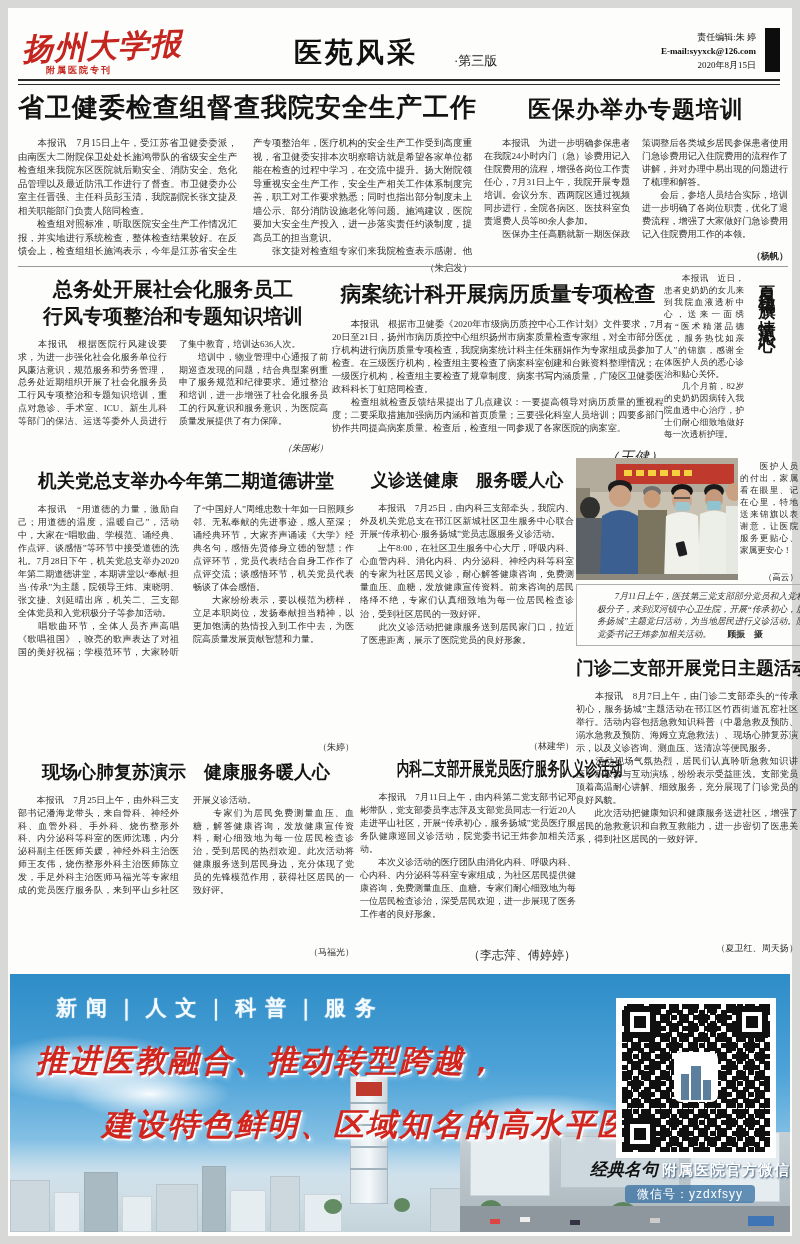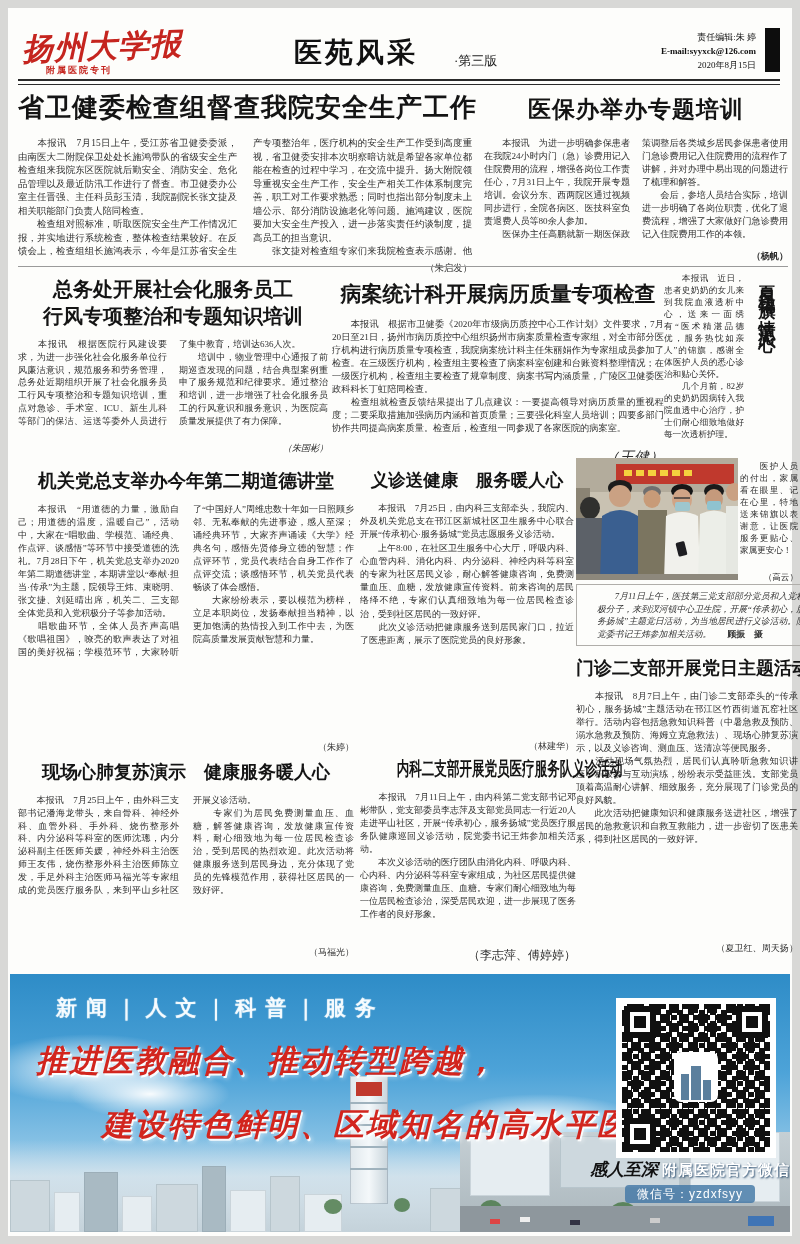--- a/index.html
+++ b/index.html
@@ -259,21 +259,21 @@
       <div class="qr-eye" style="left:2px;bottom:2px;">
             <i></i>
           </div>
       <div class="qr-logo" style="left:54px;top:50px;">
         <i style="width:8px;height:26px;margin:0 1px;"></i>
             <i style="width:10px;height:34px;margin:0 1px;"></i>
             <i style="width:8px;height:20px;margin:0 1px;"></i>
       </div>
     </div>
     <div class="abs" style="left:556px;top:184px;width:248px;text-align:center;">
-      <span class="brand-cal">感人至深</span>
+      <span class="brand-cal">经典名句</span>
       <span class="brand-label">附属医院官方微信</span>
     </div>
     <div class="abs" style="left:556px;top:210px;width:248px;text-align:center;">
       <span class="wechat-pill">微信号：yzdxfsyy</span>
     </div>
   </div>
 
  </div>
 </div>
 

